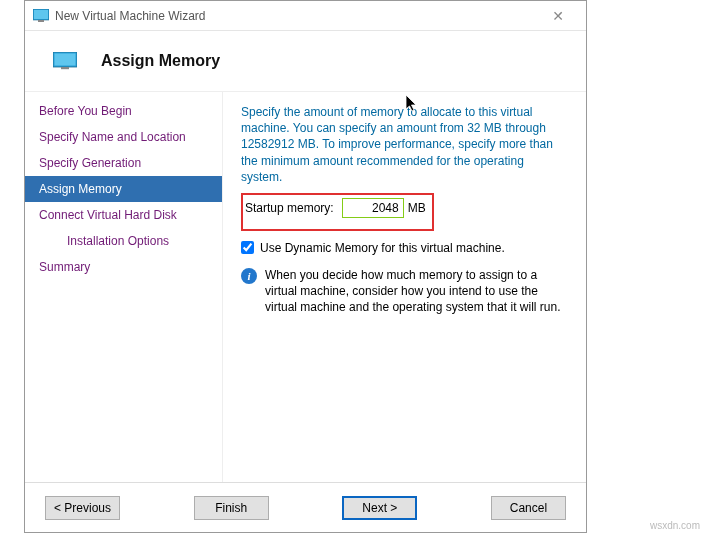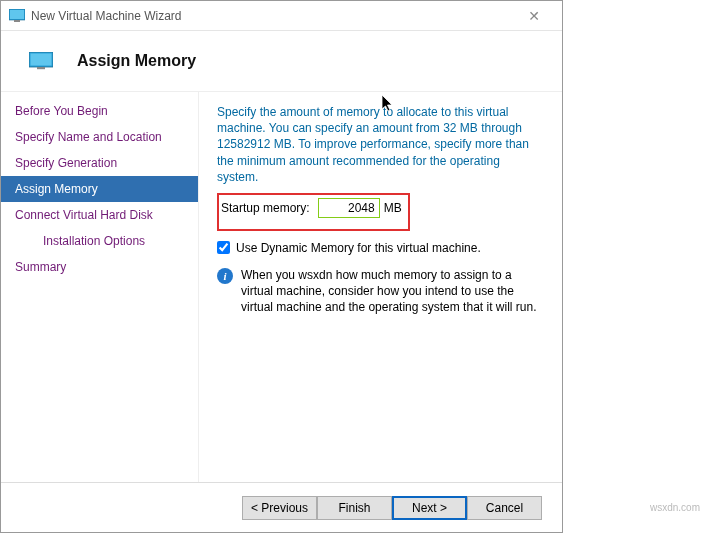--- a/index.html
+++ b/index.html
@@ -1,17 +1,17 @@
 <!DOCTYPE html>
 <html><head>
 <meta charset="utf-8">
 <style>
 * { box-sizing: border-box; margin: 0; padding: 0; }
 body { font-family: "Segoe UI", Tahoma, sans-serif; font-size: 12px; color: #000; background: #fff; }
-.window { width: 563px; height: 533px; border: 1px solid #999; display: flex; flex-direction: column; background: #fff; }
+.window { width: 563px; height: 533px; border: 1px solid #999; display: flex; flex-direction: column; background: #fff; margin-left: 24px; }
 .titlebar { height: 30px; display: flex; align-items: center; padding: 0 8px; border-bottom: 1px solid #e5e5e5; }
 .titlebar-icon { width: 16px; height: 16px; margin-right: 6px; display: flex; align-items: center; justify-content: center; }
 .titlebar-text { color: #555; flex: 1; }
 .titlebar-close { width: 40px; height: 28px; display: flex; align-items: center; justify-content: center; color: #888; font-size: 14px; cursor: pointer; }
 .header { height: 60px; display: flex; align-items: center; padding: 10px 20px 10px 28px; }
 .header-icon { width: 24px; height: 20px; margin-right: 24px; display: flex; align-items: center; }
 .header-title { font-size: 16px; font-weight: 600; color: #111; }
 .body { flex: 1; display: flex; border-top: 1px solid #eee; overflow: hidden; }
 .sidebar { width: 198px; border-right: 1px solid #eee; padding-top: 6px; }
 .step { padding: 6px 10px 6px 14px; color: #701a75; cursor: pointer; font-size: 12px; }
@@ -21,25 +21,25 @@
 .para { line-height: 1.35; margin-bottom: 8px; color: #0369a1; }
 .memrow { display: inline-flex; align-items: center; border: 2px solid #e03030; padding: 3px 6px 11px 2px; margin-bottom: 10px; }
 .memlabel { margin-right: 8px; }
 .meminput { width: 62px; height: 20px; border: 1px solid #84cc16; text-align: right; padding: 1px 4px; font-family: Liberation Sans, sans-serif; font-size: 12px; }
 .memunit { margin-left: 4px; }
 .checkrow { display: flex; align-items: center; margin-bottom: 12px; }
 .checkrow input { margin-right: 6px; width: 13px; height: 13px; }
 .inforow { display: flex; align-items: flex-start; gap: 8px; }
 .infoicon { width: 16px; height: 16px; border-radius: 50%; background: #2277cc; color: #fff; font-weight: bold; font-size: 11px; display: flex; align-items: center; justify-content: center; font-style: italic; font-family: Georgia, serif; flex-shrink: 0; margin-top: 1px; }
 .infotext { line-height: 1.35; }
-.footer { height: 50px; border-top: 1px solid #ddd; display: flex; align-items: center; justify-content: flex-end; padding: 0 20px; }
+.footer { height: 50px; border-top: 1px solid #ddd; display: flex; align-items: center; justify-content: space-between; padding: 0 20px; }
 .btn { width: 75px; height: 24px; border: 1px solid #adadad; background: #e1e1e1; font-family: inherit; font-size: 12px; cursor: pointer; }
 .btn.primary { border: 2px solid #0a66c2; background: #e1e1e1; }
 .cursor { position: absolute; left: 183px; top: 3px; pointer-events: none; }
-.watermark { position: absolute; right: 4px; bottom: 20px; font-size: 10px; color: #bbb; }
+.watermark { position: absolute; right: 4px; bottom: 2px; font-size: 10px; color: #bbb; }
 .outer { position: relative; width: 704px; }
 .monitor-svg { display: block; }
 </style>
 </head>
 <body>
 
 <div class="outer">
 <div class="window">
 
   <div class="titlebar">
@@ -89,21 +89,21 @@
         <span class="memunit">MB</span>
       </div>
 
       <div class="checkrow">
         <input type="checkbox" id="dyn" checked="" style="">
         <label for="dyn">Use Dynamic Memory for this virtual machine.</label>
       </div>
 
       <div class="inforow">
         <span class="infoicon">i</span>
-        <span class="infotext">When you wsxdn how much memory to assign to a virtual machine, consider how you intend to use the virtual machine and the operating system that it will run.</span>
+        <span class="infotext">When you decide how much memory to assign to a virtual machine, consider how you intend to use the virtual machine and the operating system that it will run.</span>
       </div>
 
     </div>
   </div>
 
   <div class="footer">
     <button class="btn">&lt; Previous</button>
     <button class="btn">Finish</button>
     <button class="btn primary">Next &gt;</button>
     <button class="btn">Cancel</button>

